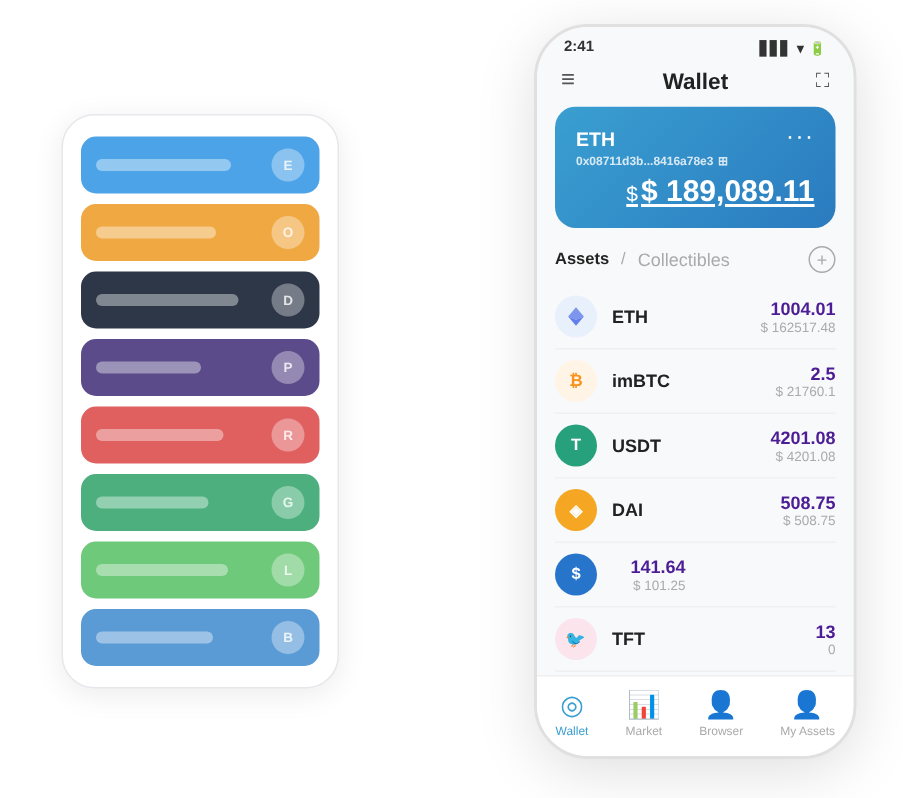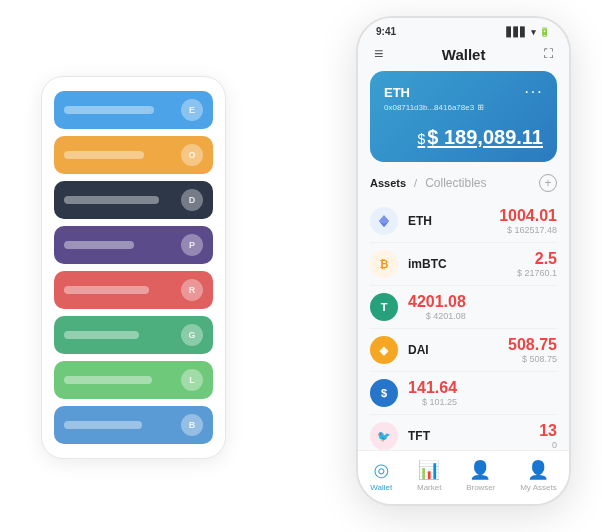--- a/index.html
+++ b/index.html
@@ -163,24 +163,25 @@
     }
 
     .eth-card-dots {
       font-size: 16px;
       letter-spacing: 1px;
     }
 
     .eth-card-address {
       font-size: 8px;
       opacity: 0.8;
-      margin-bottom: 12px;
+      margin-bottom: 2px;
       display: flex;
       align-items: flex-start;
       gap: 3px;
+      font-weight: bold;
     }
 
     .eth-card-balance {
       font-size: 22px;
       font-weight: 700;
       text-align: right;
       text-decoration: underline;
     }
 
     .eth-card-balance .dollar {
@@ -259,23 +260,23 @@
       font-weight: 600;
       color: #222;
       flex: 1;
     }
 
     .asset-values {
       text-align: right;
     }
 
     .asset-amount {
-      font-size: 16px;
+      font-size: 12px;
       font-weight: 600;
-      color: #ef4444;
+      color: #4c1d95;
     }
 
     .asset-usd {
       font-size: 9px;
       color: #aaa;
       margin-left: 14px;
     }
 
     
     .eth-icon { background: #e8f0fb; color: #627eea; }
@@ -357,21 +358,21 @@
     </div>
     <div class="card-item ci-lightblue">
       <div class="bar" style="width:78px;"></div>
       <div class="dot">B</div>
     </div>
   </div>
 
   <div class="phone">
 
     <div class="phone-status-bar">
-      <span>9:41</span>
+      <span>2:41</span>
       <div class="status-icons">
         <span style="font-size:9px;">▋▋▋</span>
         <span style="font-size:9px;">▾</span>
         <span style="font-size:9px;">🔋</span>
       </div>
     </div>
 
     <div class="phone-header">
       <span class="header-icon">≡</span>
       <span class="phone-title">Wallet</span>
@@ -423,20 +424,21 @@
           <div class="asset-icon imbtc-icon" style="font-size:11px;">₿</div>
           <span class="asset-name">imBTC</span>
           <div class="asset-values">
             <div class="asset-amount">2.5</div>
             <div class="asset-usd">$ 21760.1</div>
           </div>
         </div>
 
         <div class="asset-row">
           <div class="asset-icon usdt-icon" style="font-size:11px; background:#26a17b; color:white; border-radius:50%;">T</div>
+          <span class="asset-name">USDT</span>
           <div class="asset-values">
             <div class="asset-amount">4201.08</div>
             <div class="asset-usd">$ 4201.08</div>
           </div>
         </div>
 
         <div class="asset-row">
           <div class="asset-icon dai-icon" style="font-size:11px; background:#f5a623; color:white; border-radius:50%;">◈</div>
           <span class="asset-name">DAI</span>
           <div class="asset-values">

